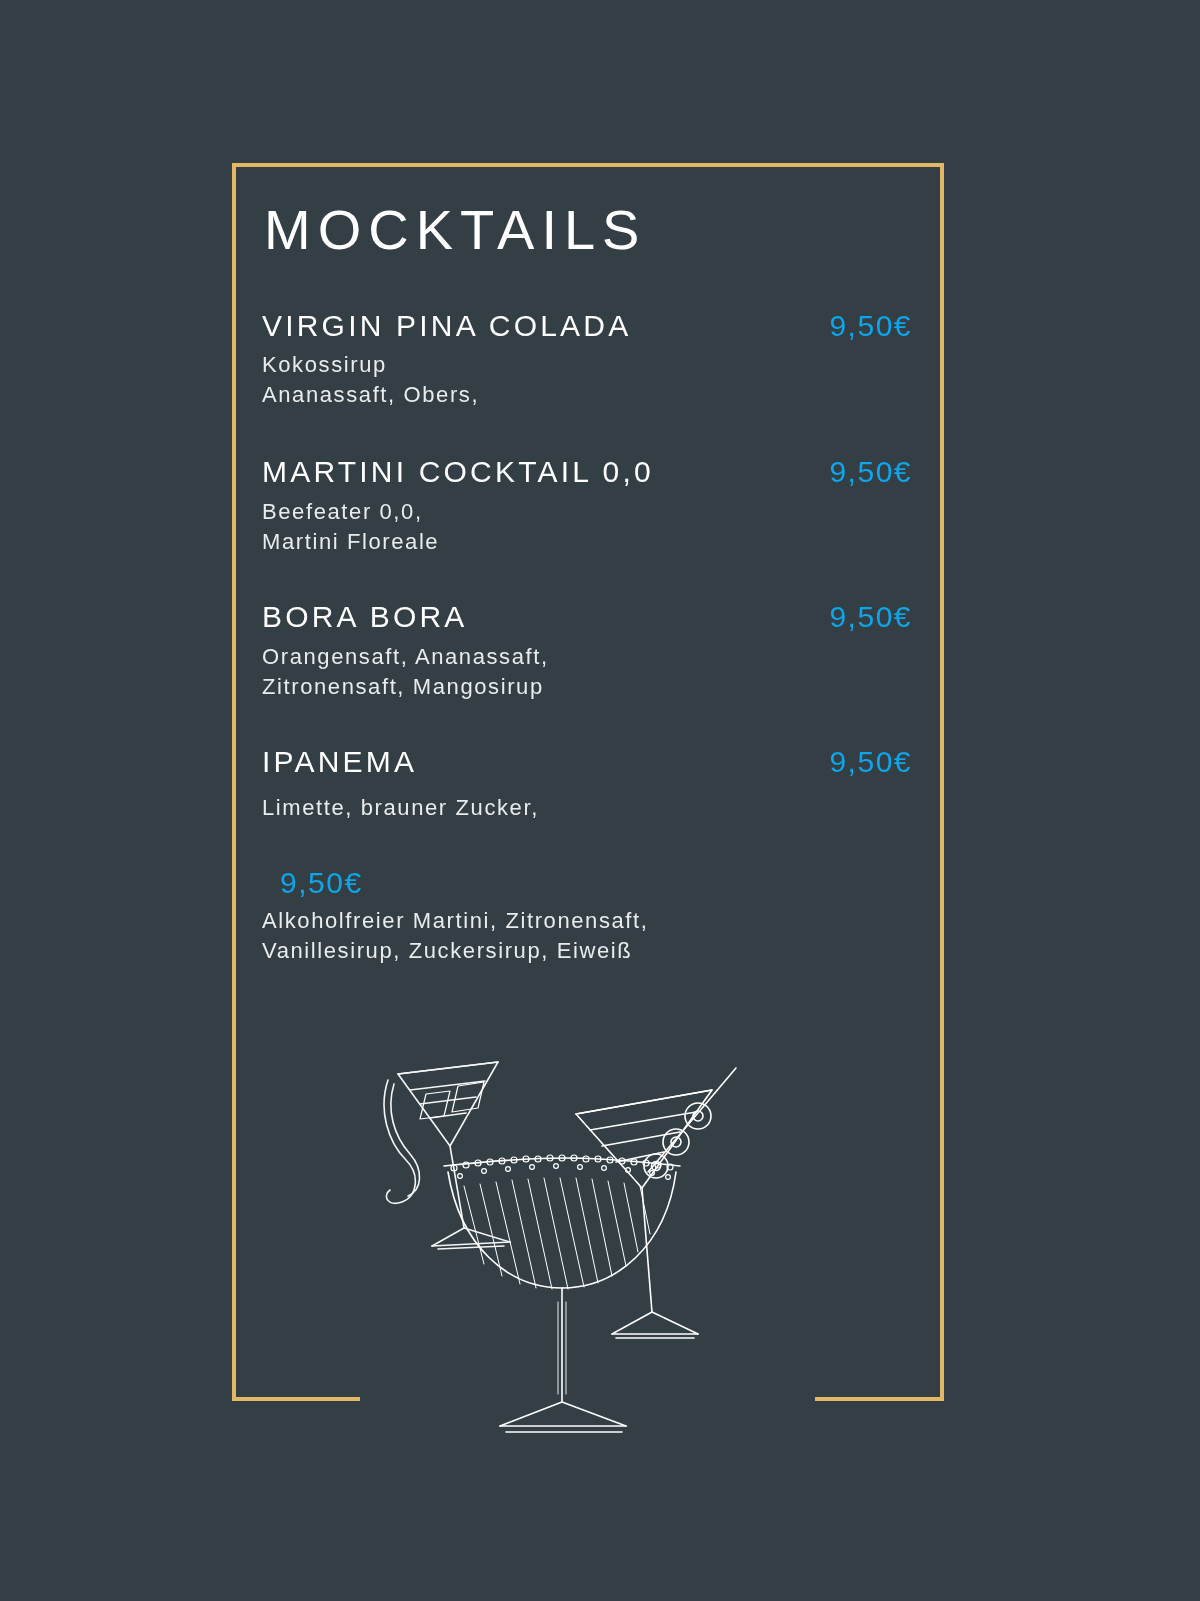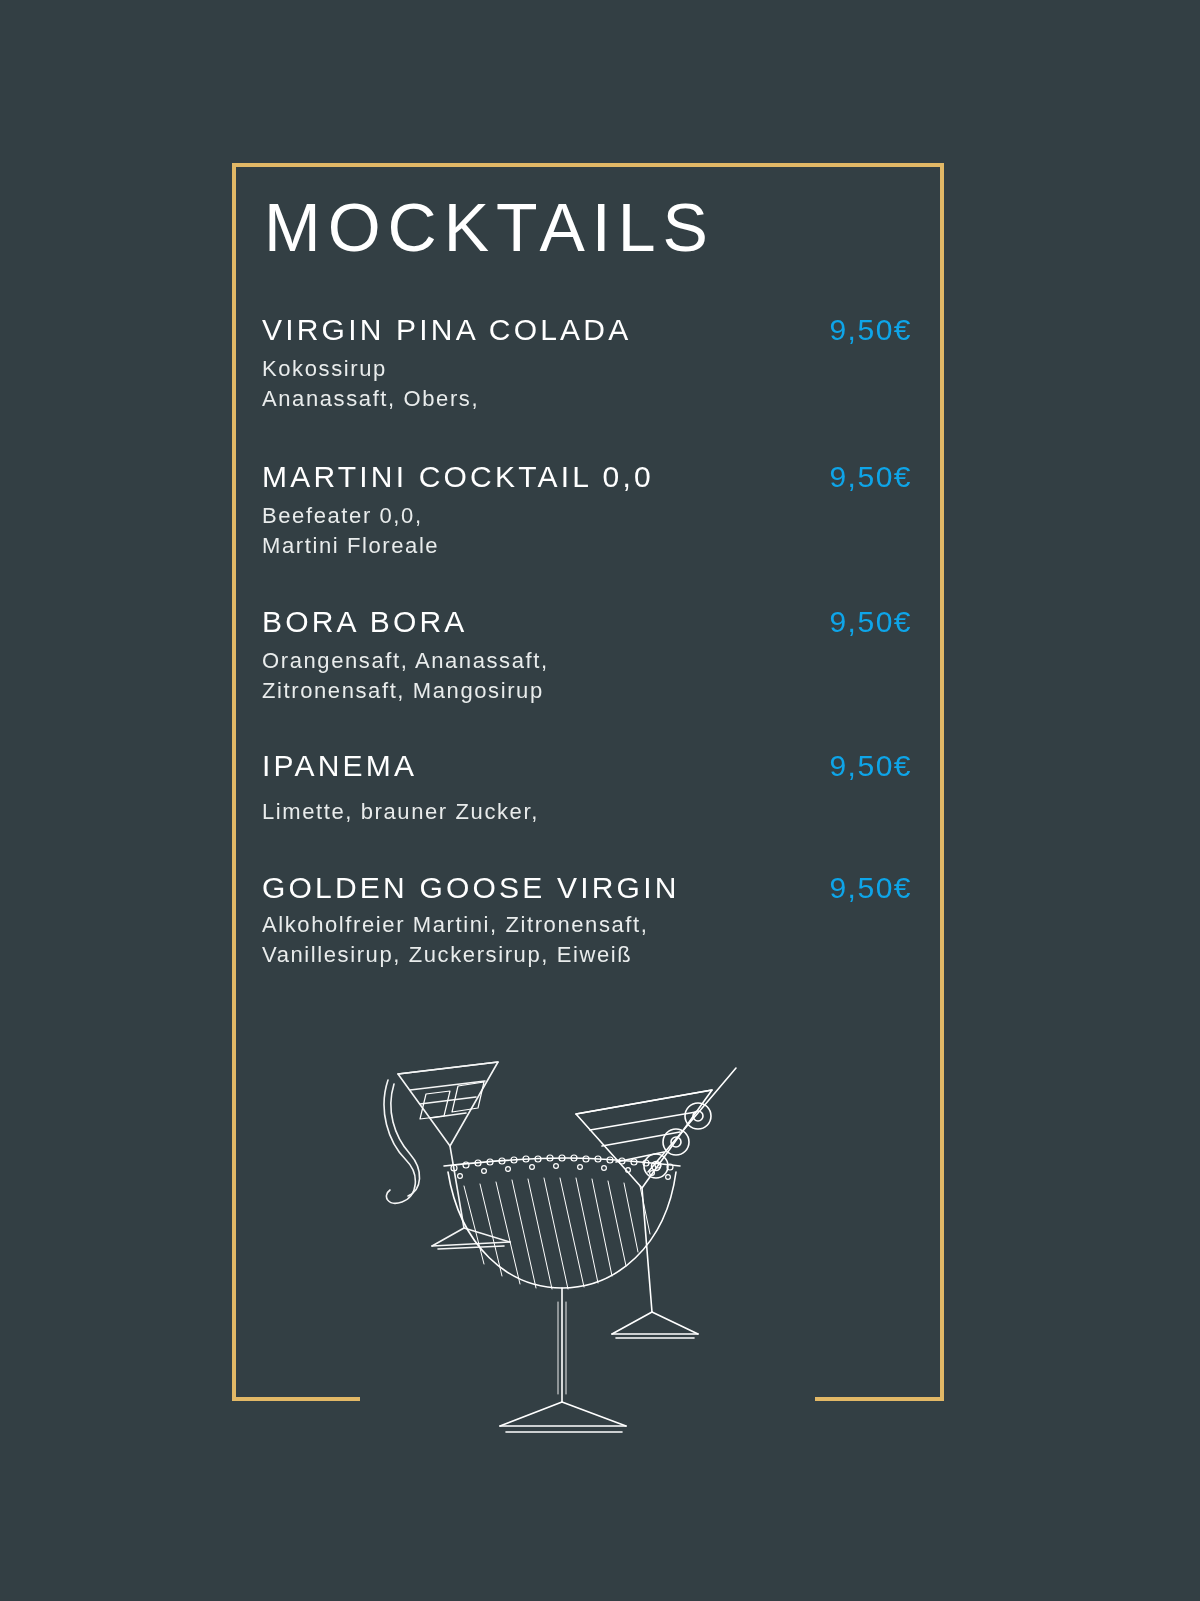--- a/index.html
+++ b/index.html
@@ -42,24 +42,24 @@
 
   .content {
     position: absolute;
     left: 262px;
     top: 190px;
     width: 650px;
   }
 
   .menu-title {
     color: #ffffff;
-    font-size: 68px;
+    font-size: 56px;
     letter-spacing: 7px;
     font-weight: 400;
-    margin: 0 0 46px 2px;
+    margin: 9px 0 46px 2px;
     line-height: 1.1;
   }
 
   .item {
     position: relative;
     margin-bottom: 38px;
   }
   .item-head {
     display: flex;
     align-items: flex-start;
@@ -166,21 +166,20 @@
         <div class="item-name">IPANEMA</div>
         <div class="item-price">9,50€</div>
       </div>
       <div class="item-desc">
         <span class="line">Limette, brauner Zucker,</span>
       </div>
     </div>
 
     <div class="item i4">
       <div class="item-head">
-        <div class="item-name">GOLDEN GOOSE VIRGIN</div>
         <div class="item-price">9,50€</div>
       </div>
       <div class="item-desc">
         <span class="line">Alkoholfreier Martini, Zitronensaft,</span>
         <span class="line">Vanillesirup, Zuckersirup, Eiweiß</span>
       </div>
     </div>
 
   </div>
 

